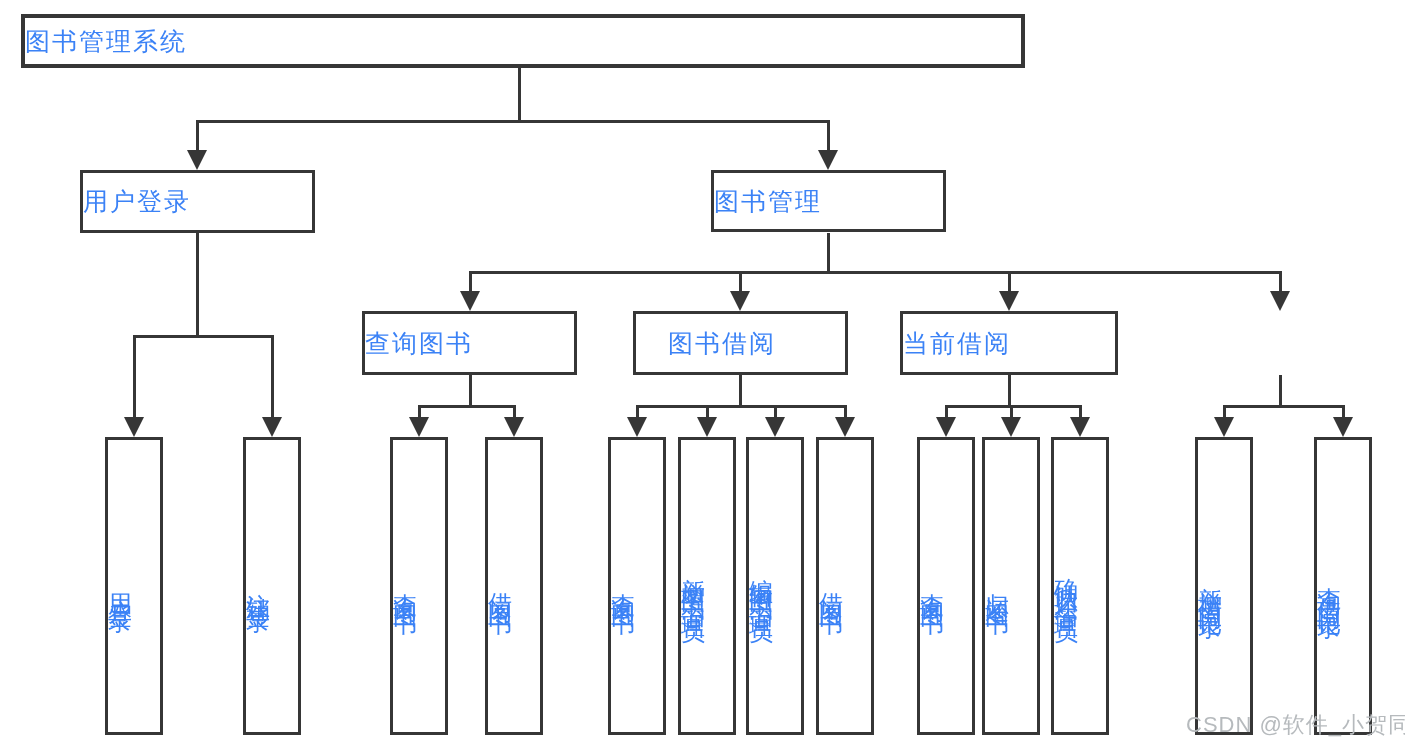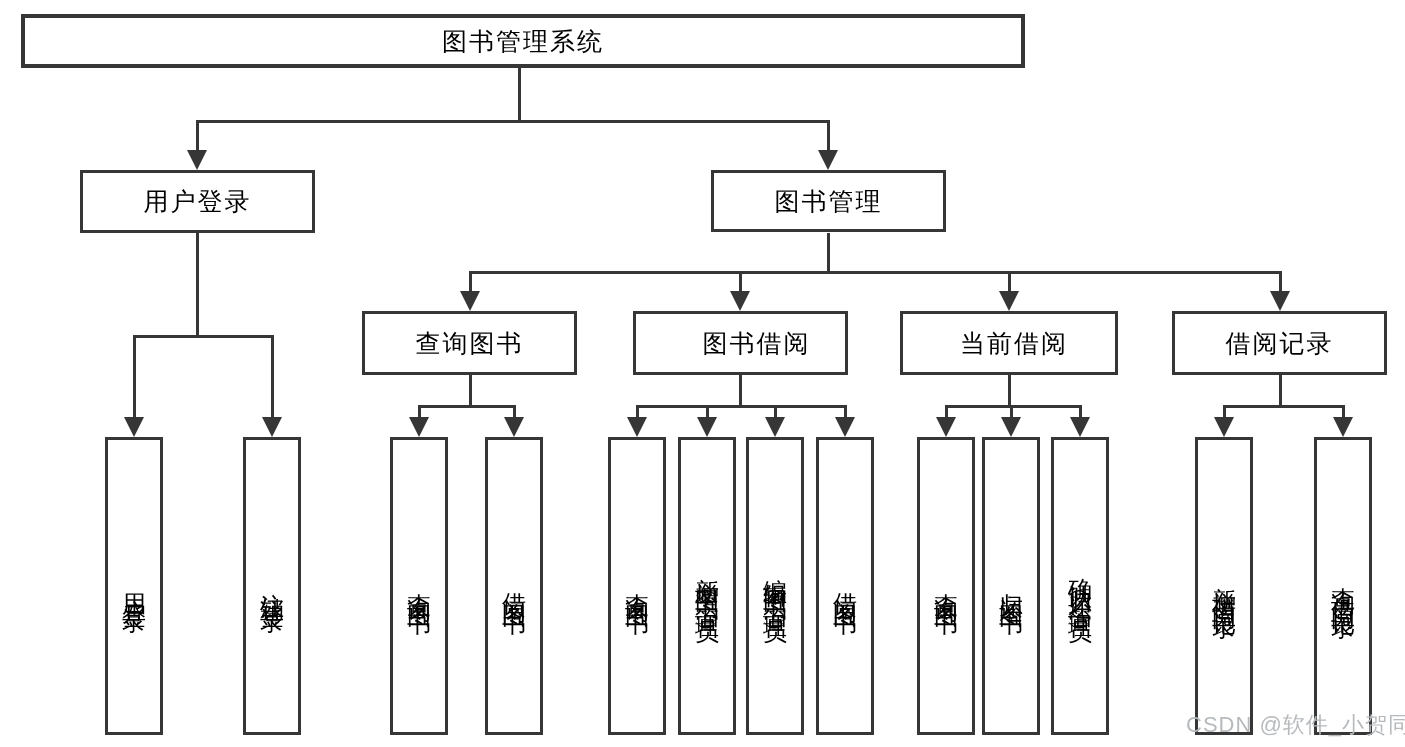--- a/index.html
+++ b/index.html
@@ -3,22 +3,22 @@
 <meta charset="utf-8">
 <style>
   * { margin:0; padding:0; box-sizing:border-box; }
   html,body { background:#ffffff; }
   .canvas {
     position:relative; width:1405px; height:747px; background:#ffffff;
     font-family:"Liberation Sans","DejaVu Sans",sans-serif; overflow:hidden;
   }
   .node {
     position:absolute; border:3px solid #363636; background:#ffffff;
-    display:flex; align-items:center; justify-content:center;
-    color:#000000;
+    display:flex; align-items:center; 
+    color:#3b82f6;
   }
   .node.root { border-width:4px; }
   .hbox { font-size:25px; letter-spacing:2px; }
   .vtext {
     writing-mode:vertical-rl; text-orientation:mixed;
     font-size:24px; letter-spacing:6px; line-height:1;
   }
   .hline { position:absolute; height:3px; background:#363636; }
   .vline { position:absolute; width:3px; background:#363636; }
   .arrow { position:absolute; width:0; }
@@ -68,25 +68,22 @@
   <i class="arrow" style="left:740px;top:271px;height:40px;"></i>
   <i class="arrow" style="left:1009px;top:271px;height:40px;"></i>
   <i class="arrow" style="left:1280px;top:271px;height:40px;"></i>
 
   <div class="node hbox" style="left:362px;top:311px;width:215px;height:64px;">
     <span>查询图书</span>
   </div>
   <div class="node hbox" style="left:633px;top:311px;width:215px;height:64px;padding-left:32px;">
     <span>图书借阅</span>
   </div>
-  <div class="node hbox" style="left:900px;top:311px;width:218px;height:64px;padding-left:10px;">
+  <div class="node hbox" style="left:900px;top:311px;width:218px;height:64px;">
     <span>当前借阅</span>
-  </div>
-  <div class="node hbox" style="left:1172px;top:311px;width:215px;height:64px;">
-    <span>借阅记录</span>
   </div>
 
   <i class="vline" style="left:469px;top:375px;height:30px;"></i>
   <i class="hline" style="left:419px;top:405px;width:95px;"></i>
   <i class="arrow" style="left:419px;top:405px;height:32px;"></i>
   <i class="arrow" style="left:514px;top:405px;height:32px;"></i>
 
   <i class="vline" style="left:739px;top:375px;height:30px;"></i>
   <i class="hline" style="left:637px;top:405px;width:208px;"></i>
   <i class="arrow" style="left:637px;top:405px;height:32px;"></i>

